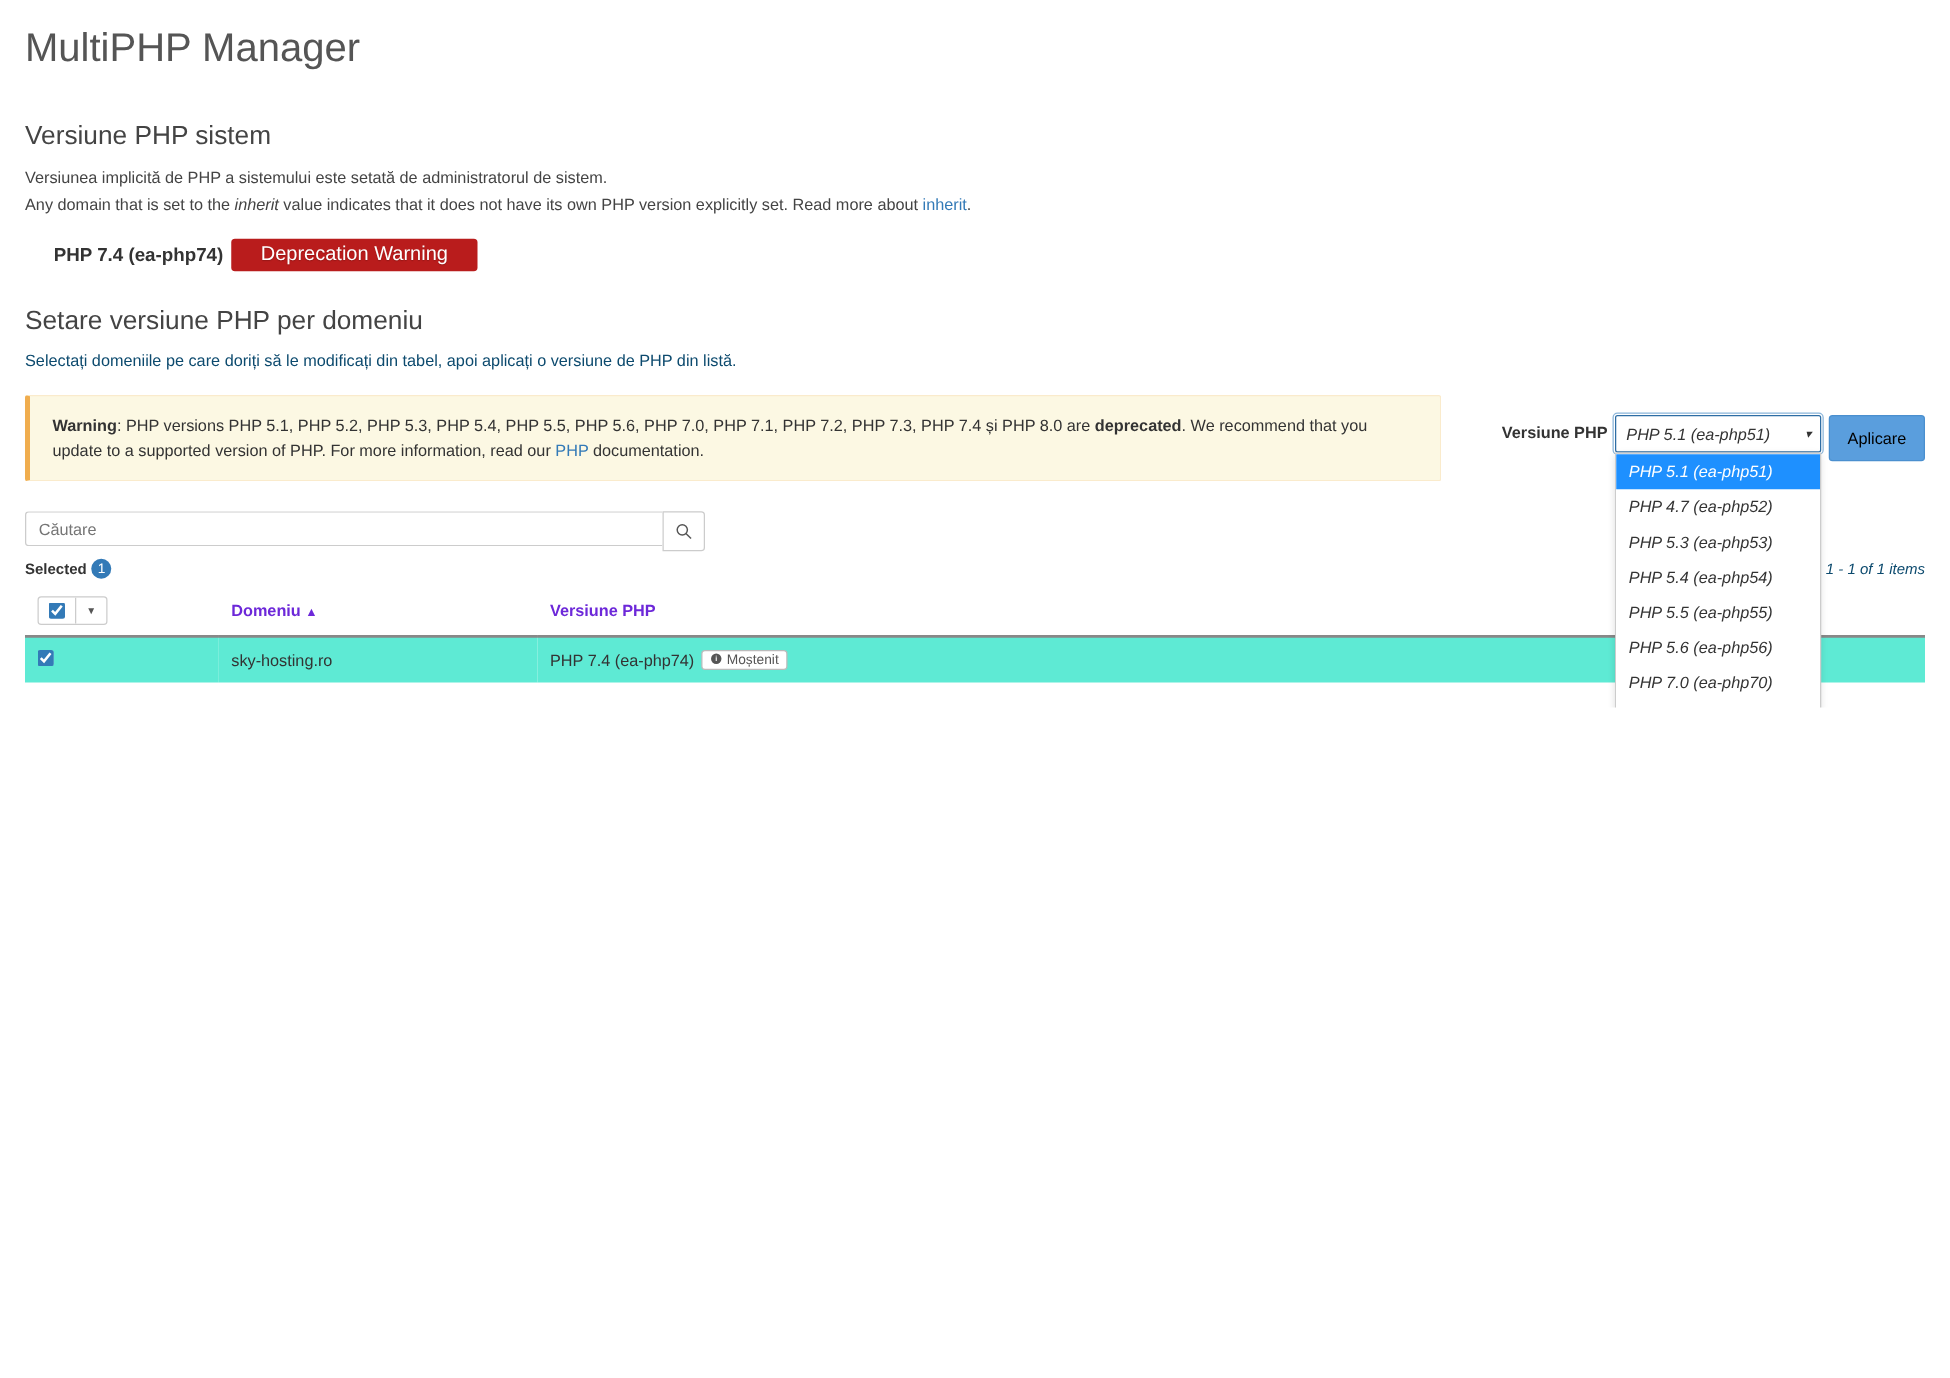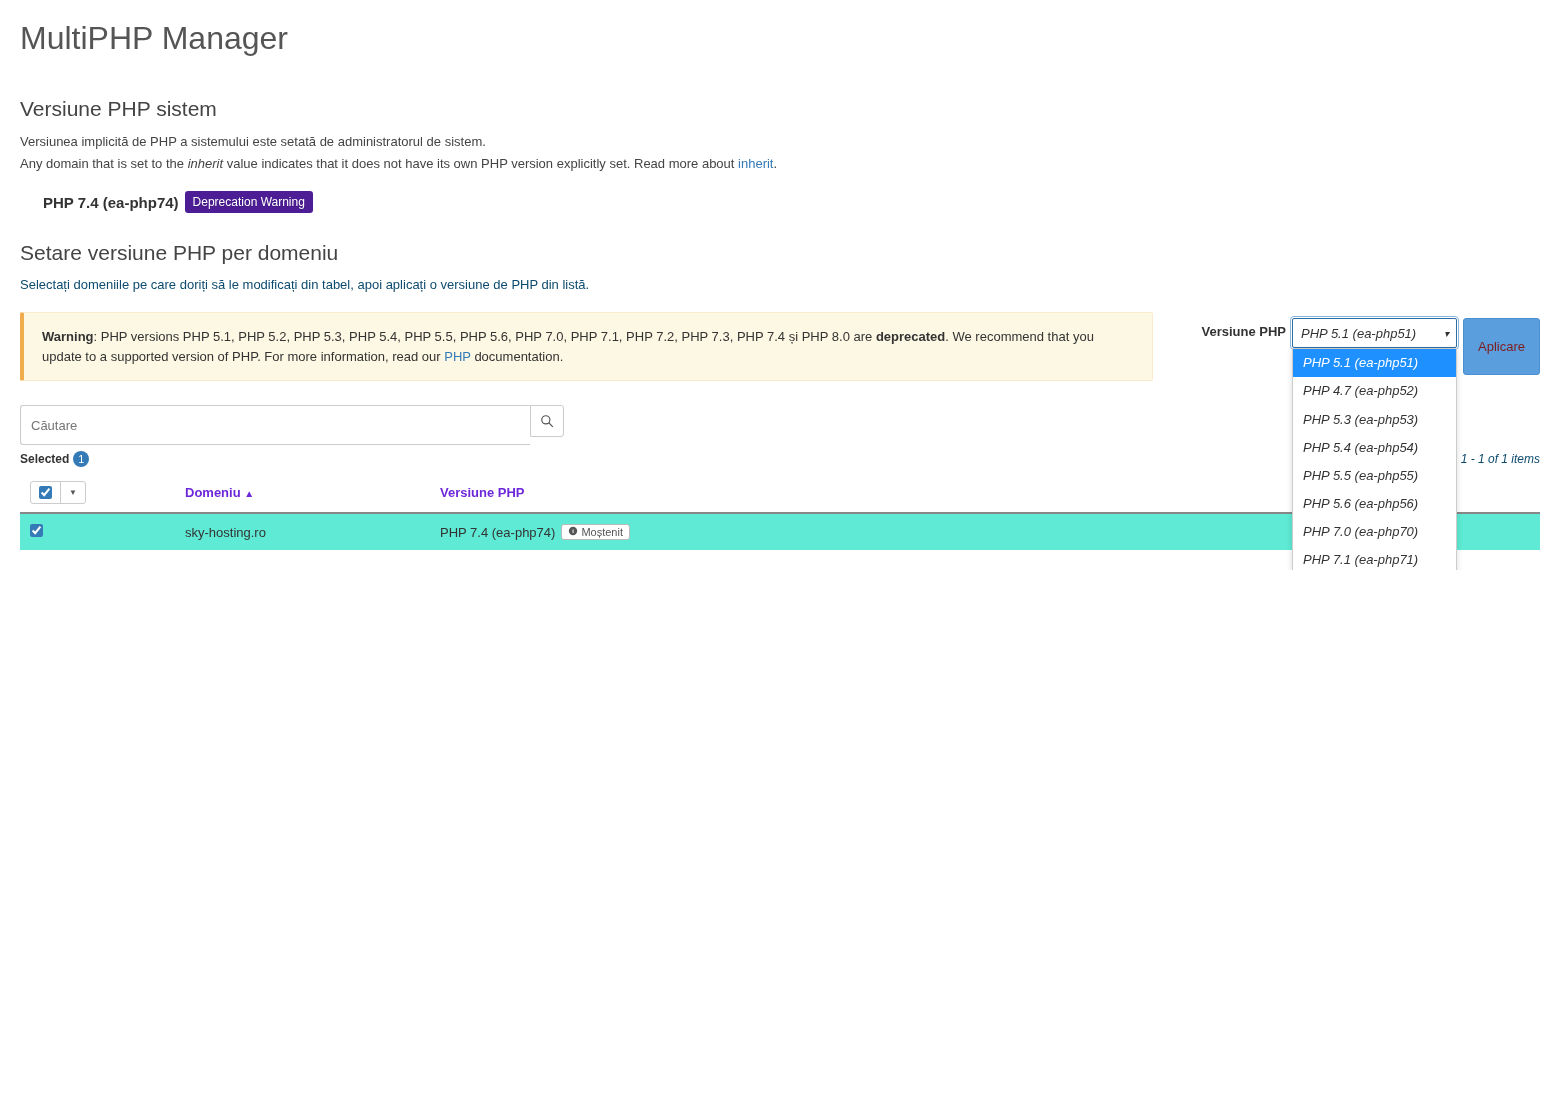--- a/index.html
+++ b/index.html
@@ -44,24 +44,24 @@
       display: flex;
       align-items: center;
       gap: 6px;
     }
     .system-version-text {
       font-weight: 700;
       font-size: 15px;
       color: #333;
     }
     .deprecation-badge {
-      background: #4c1d95;
+      background: #b91c1c;
       color: #fff;
-      font-size: 12px;
-      padding: 4px 8px;
+      font-size: 16px;
+      padding: 4px 24px;
       border-radius: 3px;
       text-shadow: 0 1px 1px rgba(0,0,0,0.2);
     }
     .instruction {
       font-size: 13px;
       color: #0c4a6e;
       margin-bottom: 20px;
     }
     .two-col {
       display: flex;
@@ -137,33 +137,33 @@
       cursor: pointer;
       line-height: 1.7;
     }
     .dropdown-item.highlighted {
       background: #1e90ff;
       color: #fff;
     }
     .btn-primary {
       background: #5a9edd;
       border: 1px solid #4a8fcf;
-      color: #7f1d1d;
-      font-size: 13px;
-      padding: 20px 14px;
+      color: #000000;
+      font-size: 13px;
+      padding: 10px 14px;
       border-radius: 3px;
       cursor: pointer;
     }
     .search-row {
       display: flex;
       margin-bottom: 6px;
     }
     .search-input {
       width: 510px;
-      height: 40px;
+      height: 28px;
       border: 1px solid #ccc;
       border-right: none;
       padding: 0 10px;
       font-size: 13px;
       border-radius: 3px 0 0 3px;
     }
     .search-btn {
       width: 34px;
       height: 32px;
       border: 1px solid #ccc;

